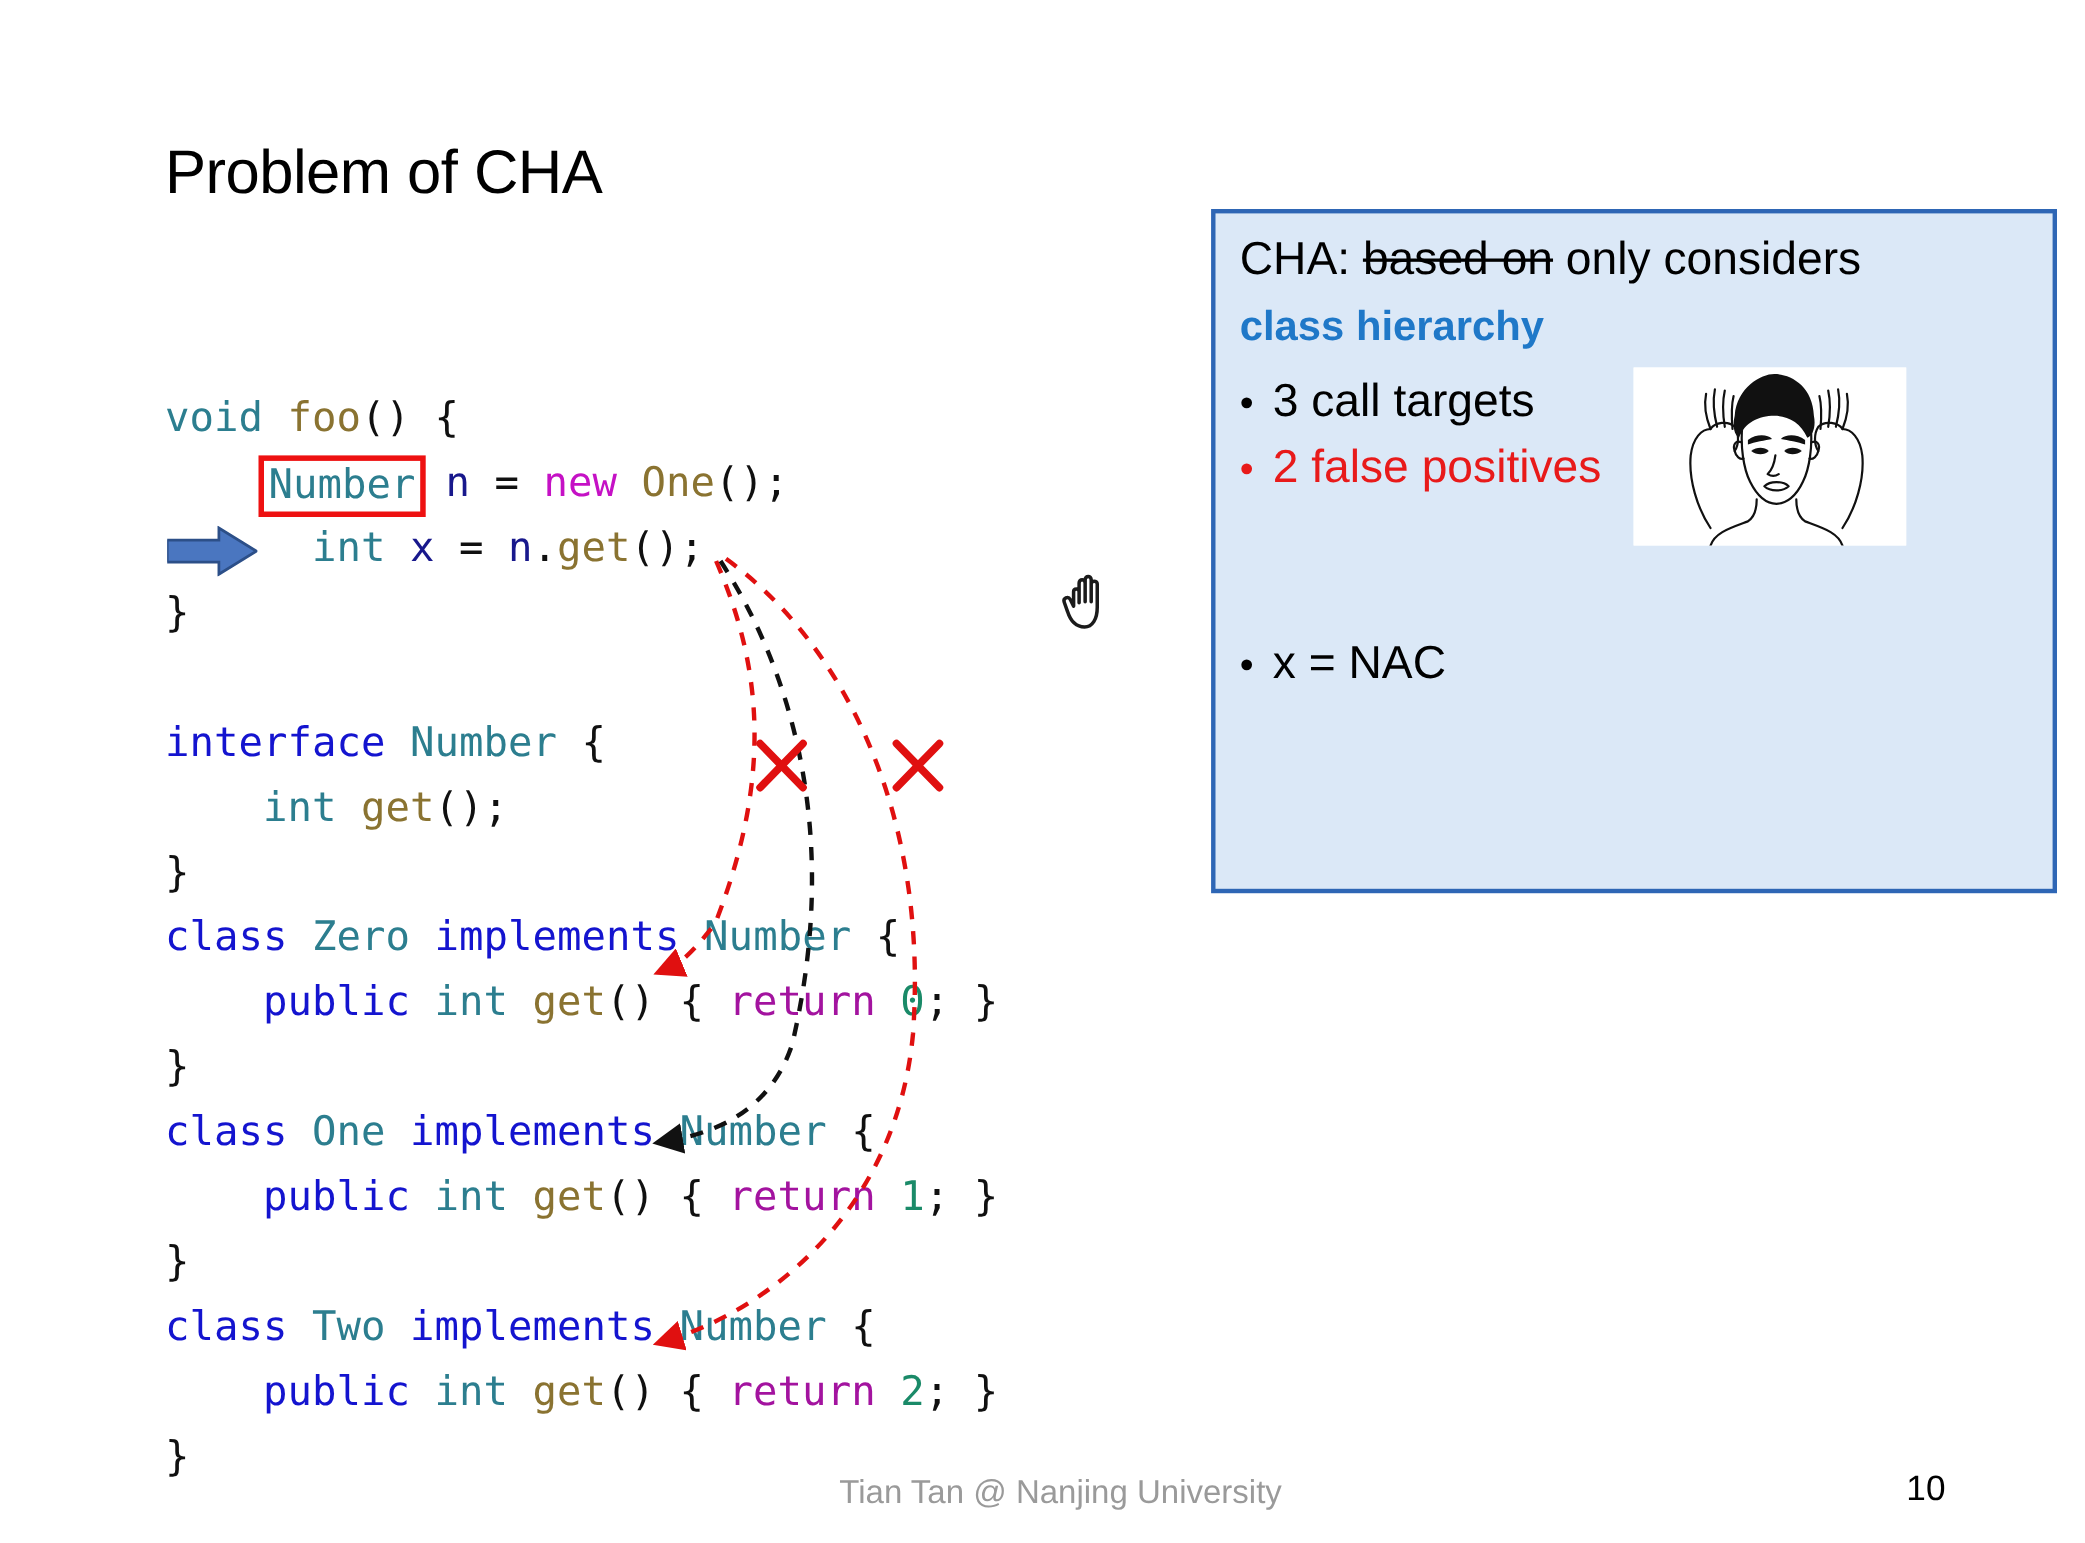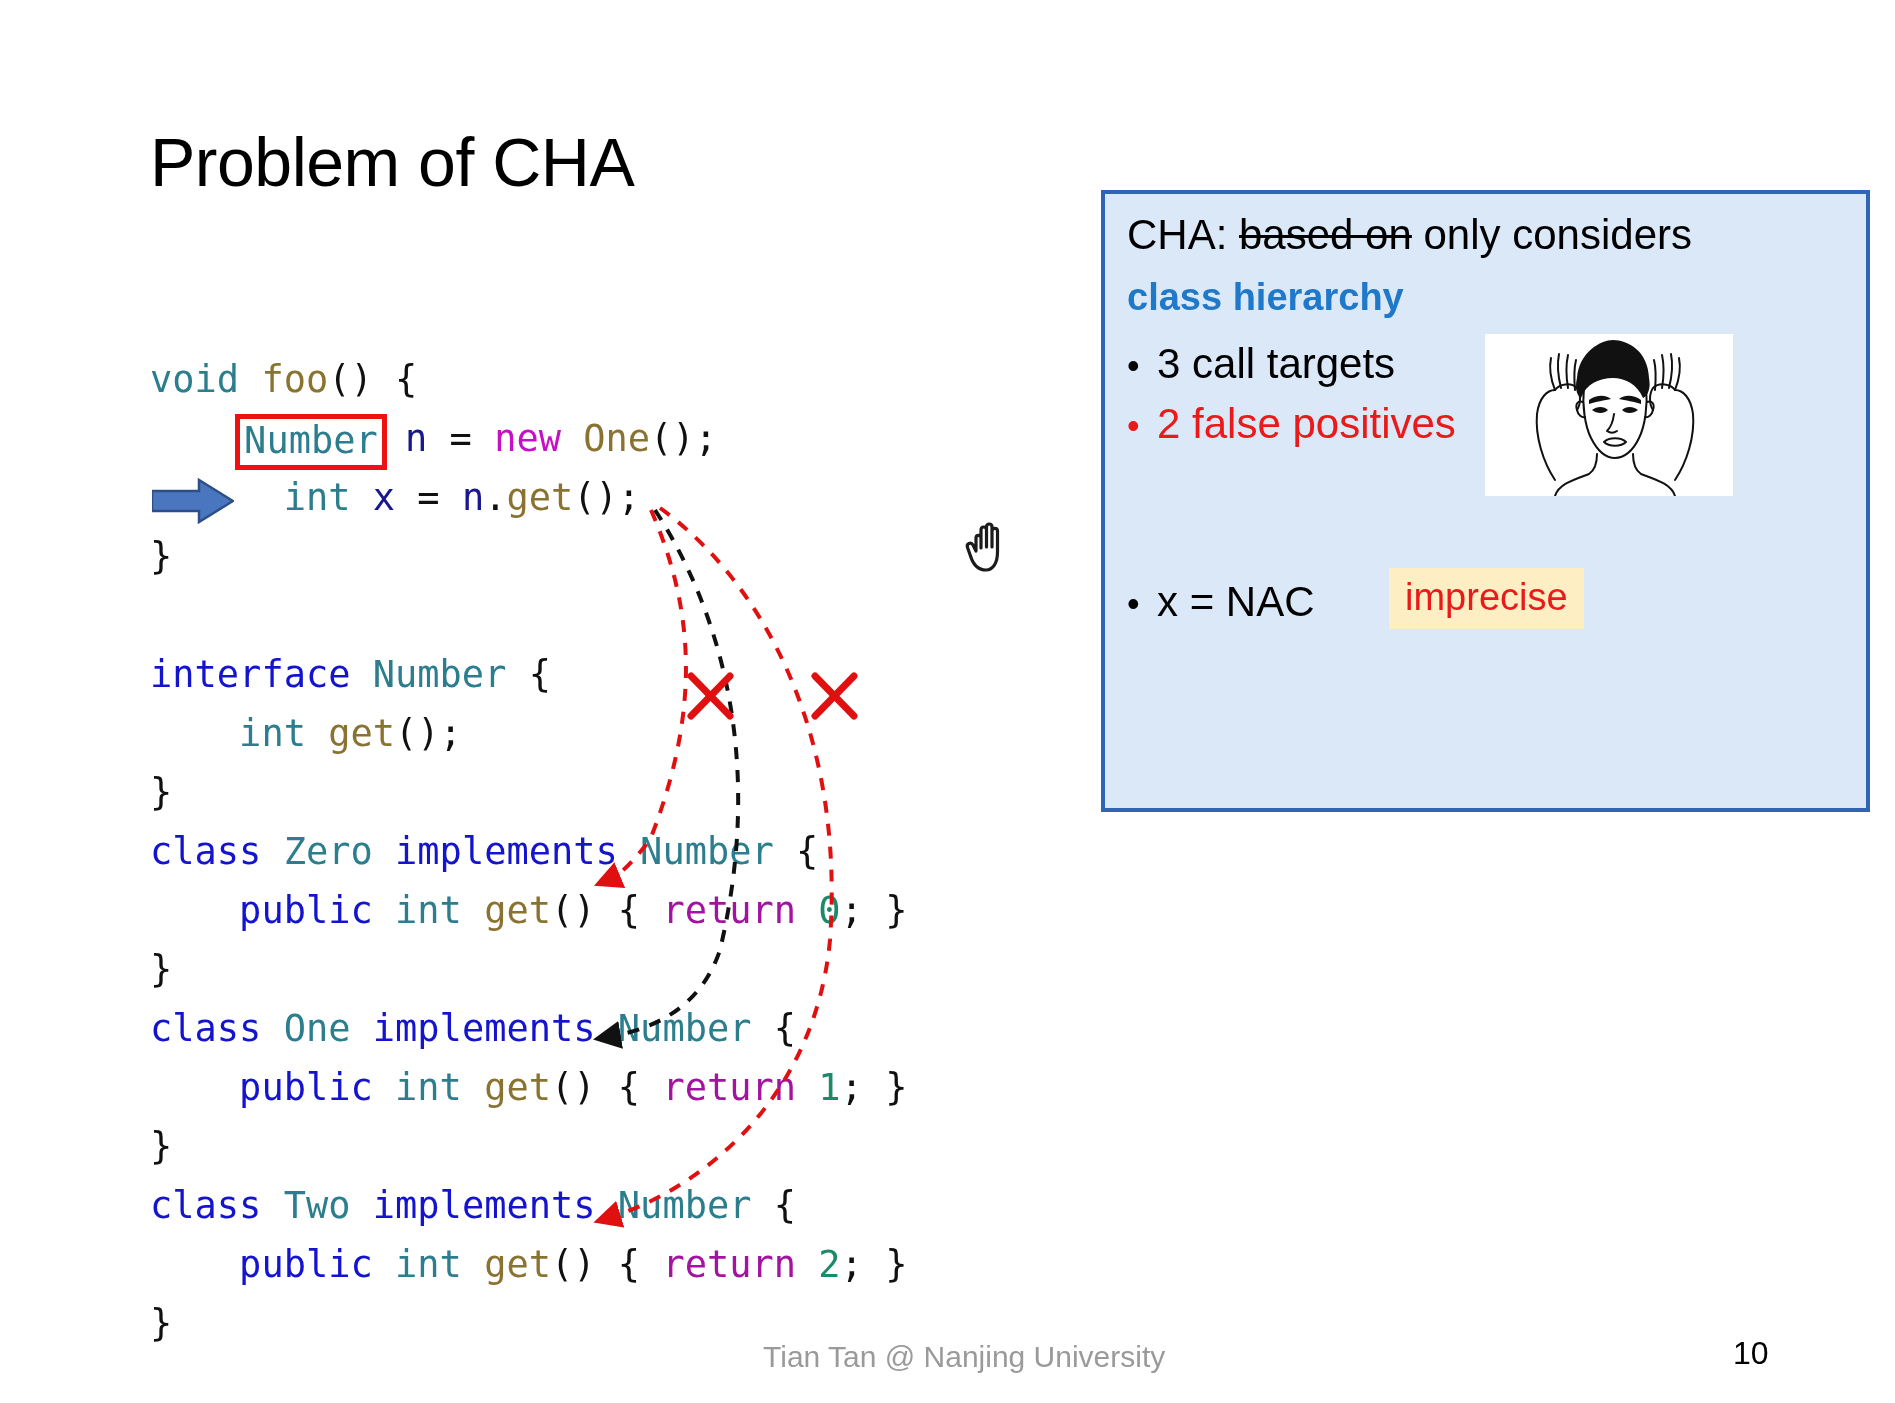--- a/index.html
+++ b/index.html
@@ -20,21 +20,21 @@
     inset: 0;
     background: #ffffff;
   }
 
   
   #slide-title {
     position: absolute;
     left: 150px;
     top: 128px;
     font-family: "Liberation Sans", sans-serif;
-    font-size: 68px;
+    font-size: 56px;
     font-weight: 400;
     color: #000000;
     letter-spacing: -0.5px;
     line-height: 1;
     white-space: pre;
   }
 
   
   #code-block {
     position: absolute;
@@ -240,21 +240,20 @@
       <span class="bul-dot">•</span>
       <span>2 false positives</span>
     </div>
 
 
     <div class="bullet-row" id="bullet-3">
       <span class="bul-dot">•</span>
       <span>x = NAC</span>
     </div>
 
-    <div id="imprecise-tag">imprecise</div>
 
     <svg id="meme-image" viewBox="0 0 248 162">
       <rect x="0" y="0" width="248" height="162" fill="#ffffff"></rect>
       <g fill="none" stroke="#111111" stroke-width="2" stroke-linecap="round" stroke-linejoin="round">
 
         <path d="M92 44 C94 18 116 6 128 6 C143 6 163 17 164 44 C166 54 163 62 158 64 C152 50 140 44 128 44 C114 44 101 50 96 64 C91 61 90 52 92 44 Z" fill="#111111" stroke="none"></path>
 
         <path d="M99 52 C97 72 100 92 106 104 C113 118 122 124 130 124 C139 124 148 117 154 104 C160 92 163 72 161 52"></path>
 
         <path d="M98 68 C93 66 90 70 92 76 C93 81 97 84 100 83"></path>

